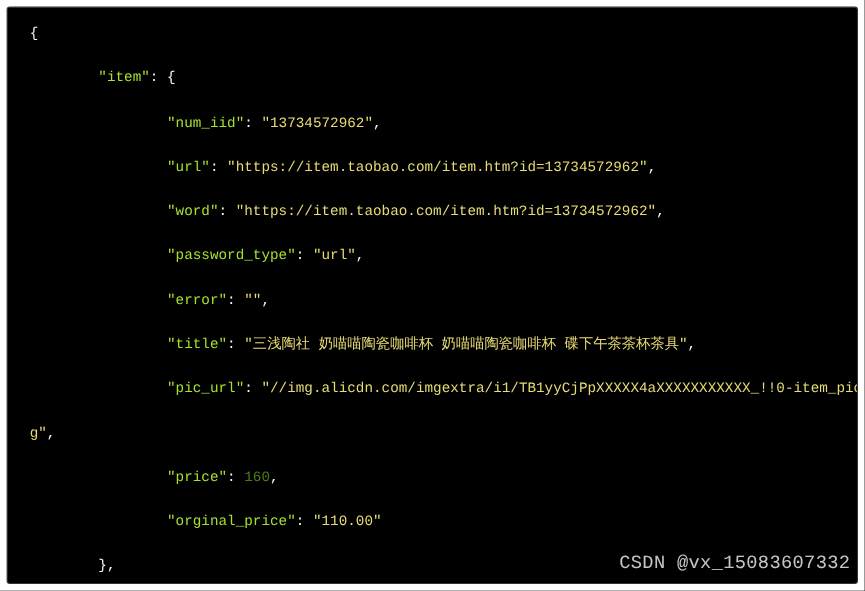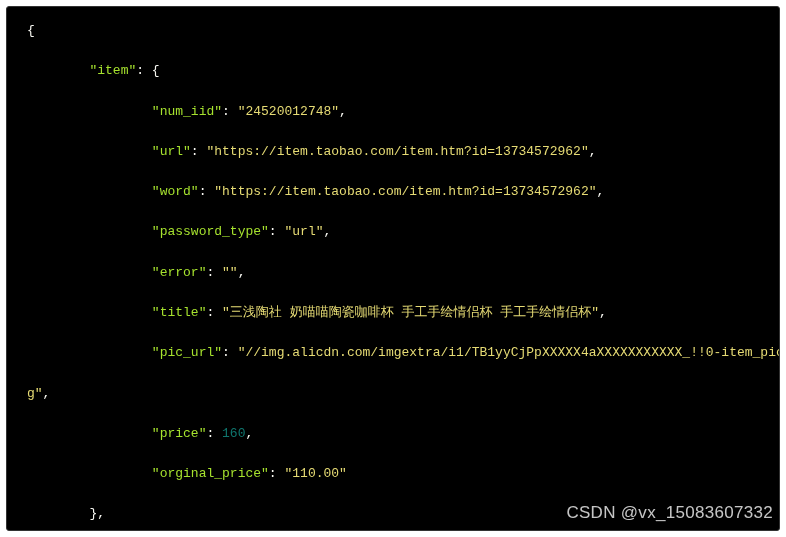--- a/index.html
+++ b/index.html
@@ -21,41 +21,41 @@
     width:100%;
     height:100%;
     position:relative;
     overflow:hidden;
   }
   pre { white-space:pre; font-family:inherit; }
   .ln { display:block; padding:0 20px; }
   .pun { color:#f8f8f2; }
   .key  { color:#a6e22e; }
   .str  { color:#e6db74; }
-  .num  { color:#0f766e;font-family:Liberation Mono, monospace; }
+  .num  { color:#4d7c0f;font-family:Liberation Mono, monospace; }
   .watermark {
     position:absolute; right:6px; bottom:4px;
-    color:#e8e8e8; font-family:Liberation Sans, sans-serif;
+    color:#e8e8e8; font-family:Liberation Mono, monospace;
     font-size:17px; letter-spacing:0.3px;
     text-shadow:0 0 2px rgba(0,0,0,.15);
     opacity:.85;
   }
 </style>
 </head>
 <body>
 
 <div class="code-panel">
 <pre><span class="ln"><span class="pun">{</span></span>
 <span class="ln">        <span class="key">"item"</span><span class="pun">: {</span></span>
-<span class="ln">                <span class="key">"num_iid"</span><span class="pun">: </span><span class="str">"<span>24520012748</span>"</span><span class="pun">,</span></span>
+<span class="ln">                <span class="key">"num_iid"</span><span class="pun">: </span><span class="str">"<span>13734572962</span>"</span><span class="pun">,</span></span>
 <span class="ln">                <span class="key">"url"</span><span class="pun">: </span><span class="str">"<span>https://item.taobao.com/item.htm?id=13734572962</span>"</span><span class="pun">,</span></span>
 <span class="ln">                <span class="key">"word"</span><span class="pun">: </span><span class="str">"<span>https://item.taobao.com/item.htm?id=13734572962</span>"</span><span class="pun">,</span></span>
 <span class="ln">                <span class="key">"password_type"</span><span class="pun">: </span><span class="str">"<span>url</span>"</span><span class="pun">,</span></span>
 <span class="ln">                <span class="key">"error"</span><span class="pun">: </span><span class="str">"<span></span>"</span><span class="pun">,</span></span>
-<span class="ln">                <span class="key">"title"</span><span class="pun">: </span><span class="str">"<span>三浅陶社 奶喵喵陶瓷咖啡杯 手工手绘情侣杯 手工手绘情侣杯</span>"</span><span class="pun">,</span></span>
+<span class="ln">                <span class="key">"title"</span><span class="pun">: </span><span class="str">"<span>三浅陶社 奶喵喵陶瓷咖啡杯 奶喵喵陶瓷咖啡杯 碟下午茶茶杯茶具</span>"</span><span class="pun">,</span></span>
 <span class="ln">                <span class="key">"pic_url"</span><span class="pun">: </span><span class="str">"<span>//img.alicdn.com/imgextra/i1/TB1yyCjPpXXXXX4aXXXXXXXXXXX_!!0-item_pic.jpg</span></span></span>
 <span class="ln"><span class="str">g"</span><span class="pun">,</span></span>
 <span class="ln">                <span class="key">"price"</span><span class="pun">: </span><span class="num">160</span><span class="pun">,</span></span>
 <span class="ln">                <span class="key">"orginal_price"</span><span class="pun">: </span><span class="str">"<span>110.00</span>"</span></span>
 <span class="ln">        <span class="pun">},</span></span>
 
 
 
 
 

